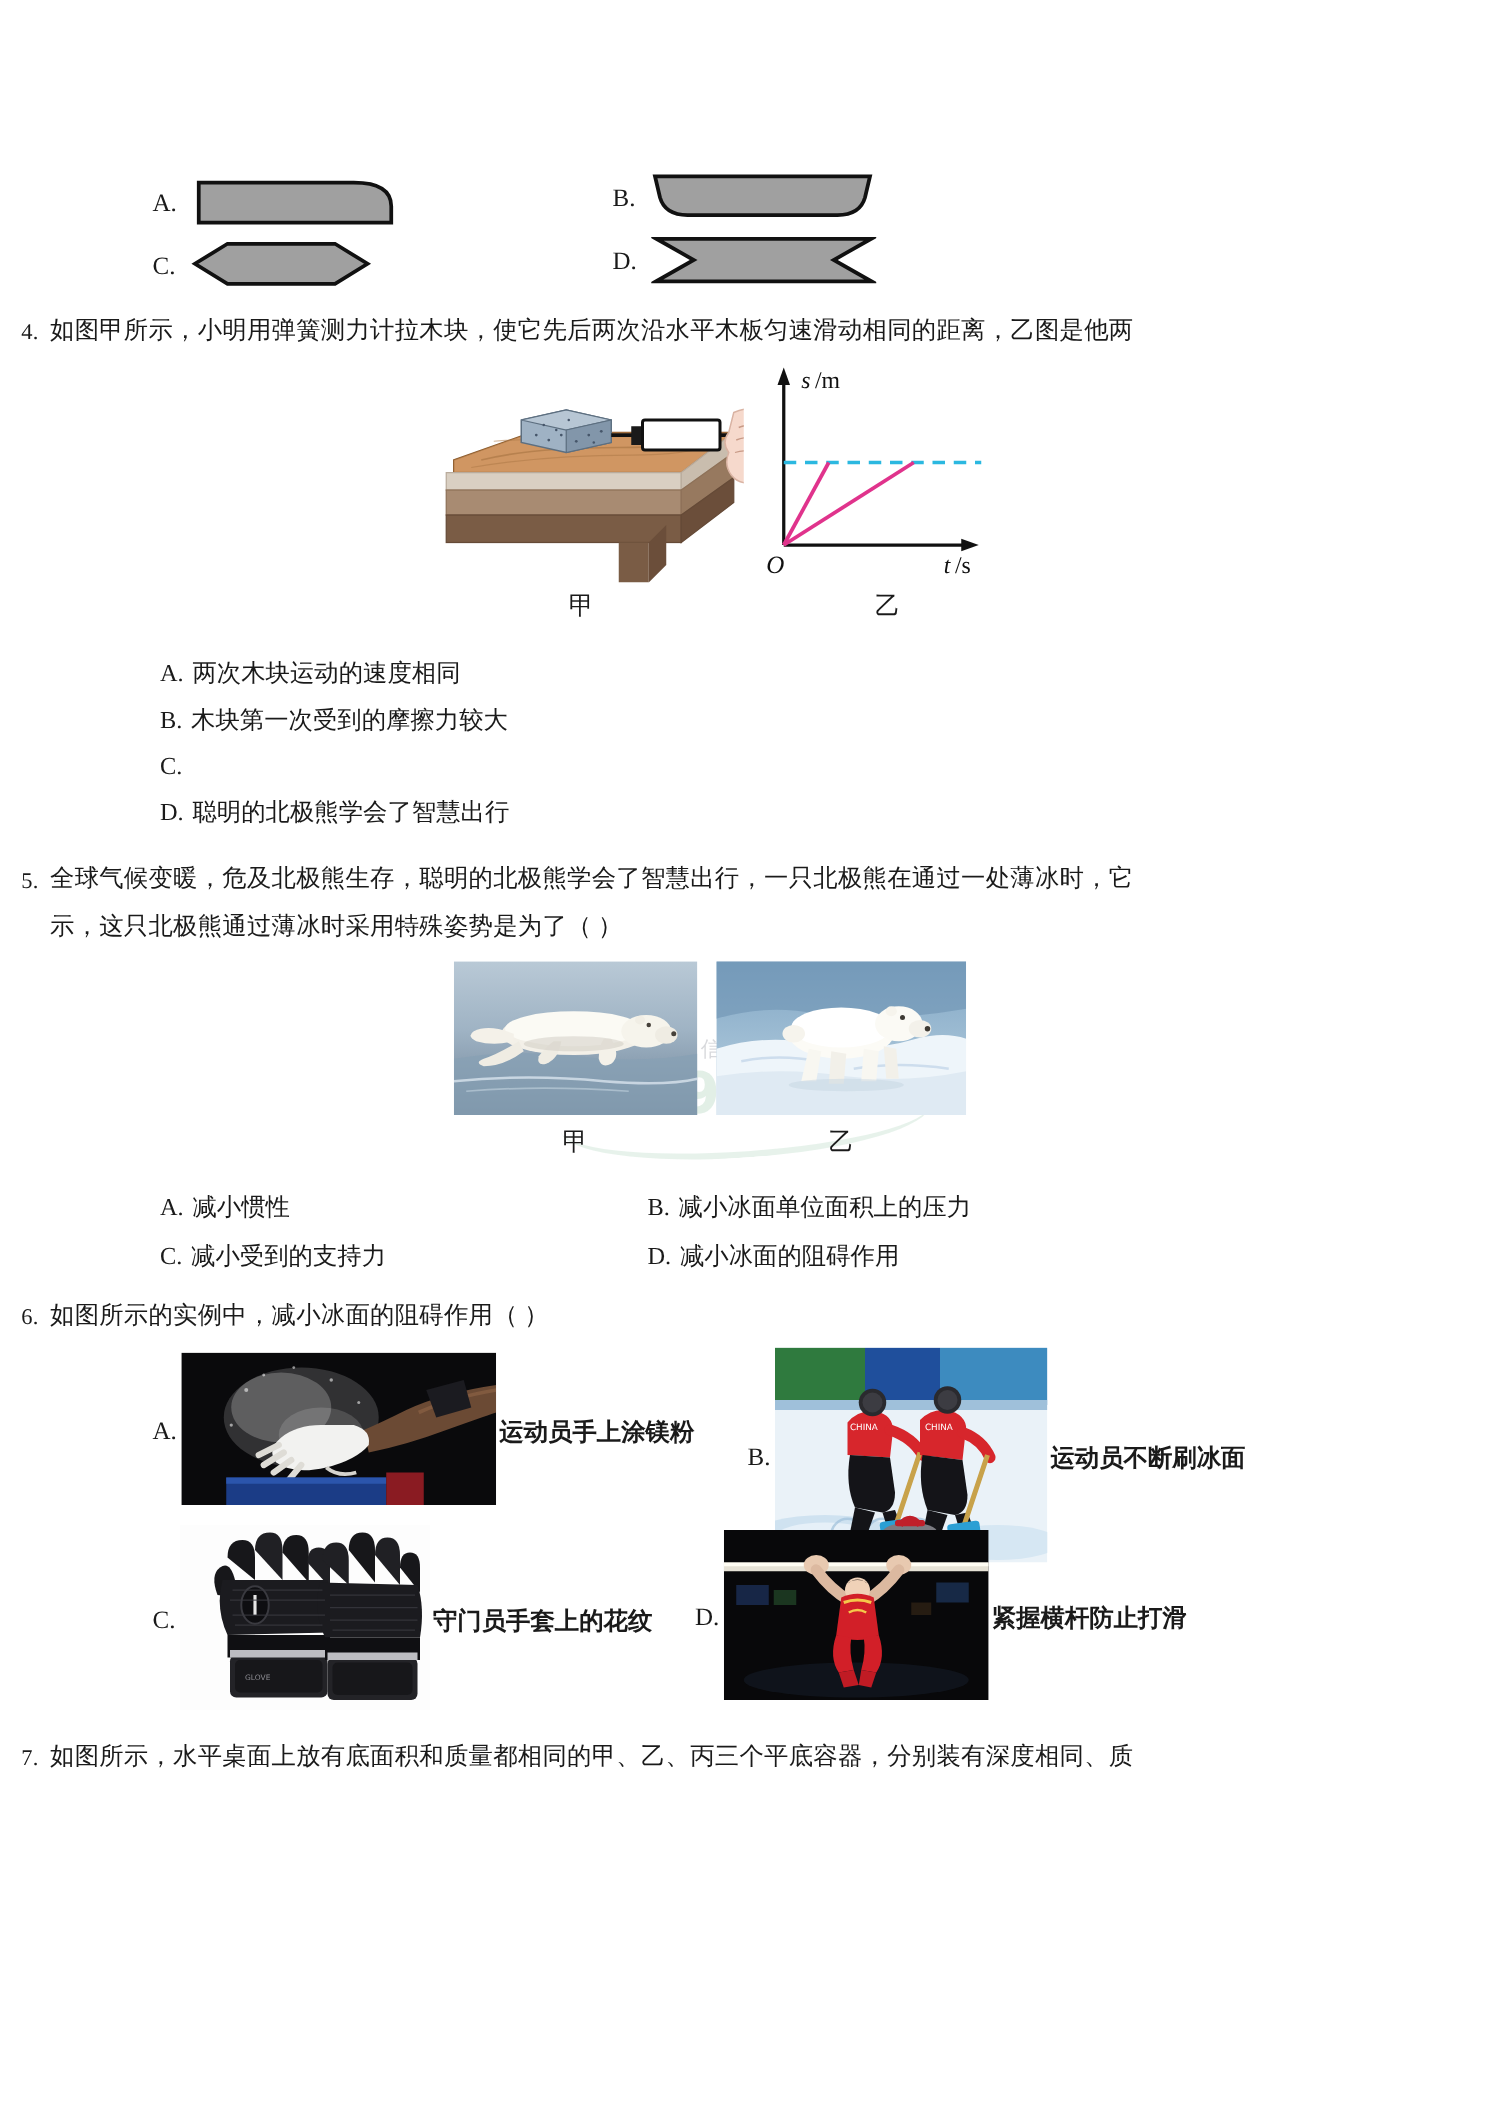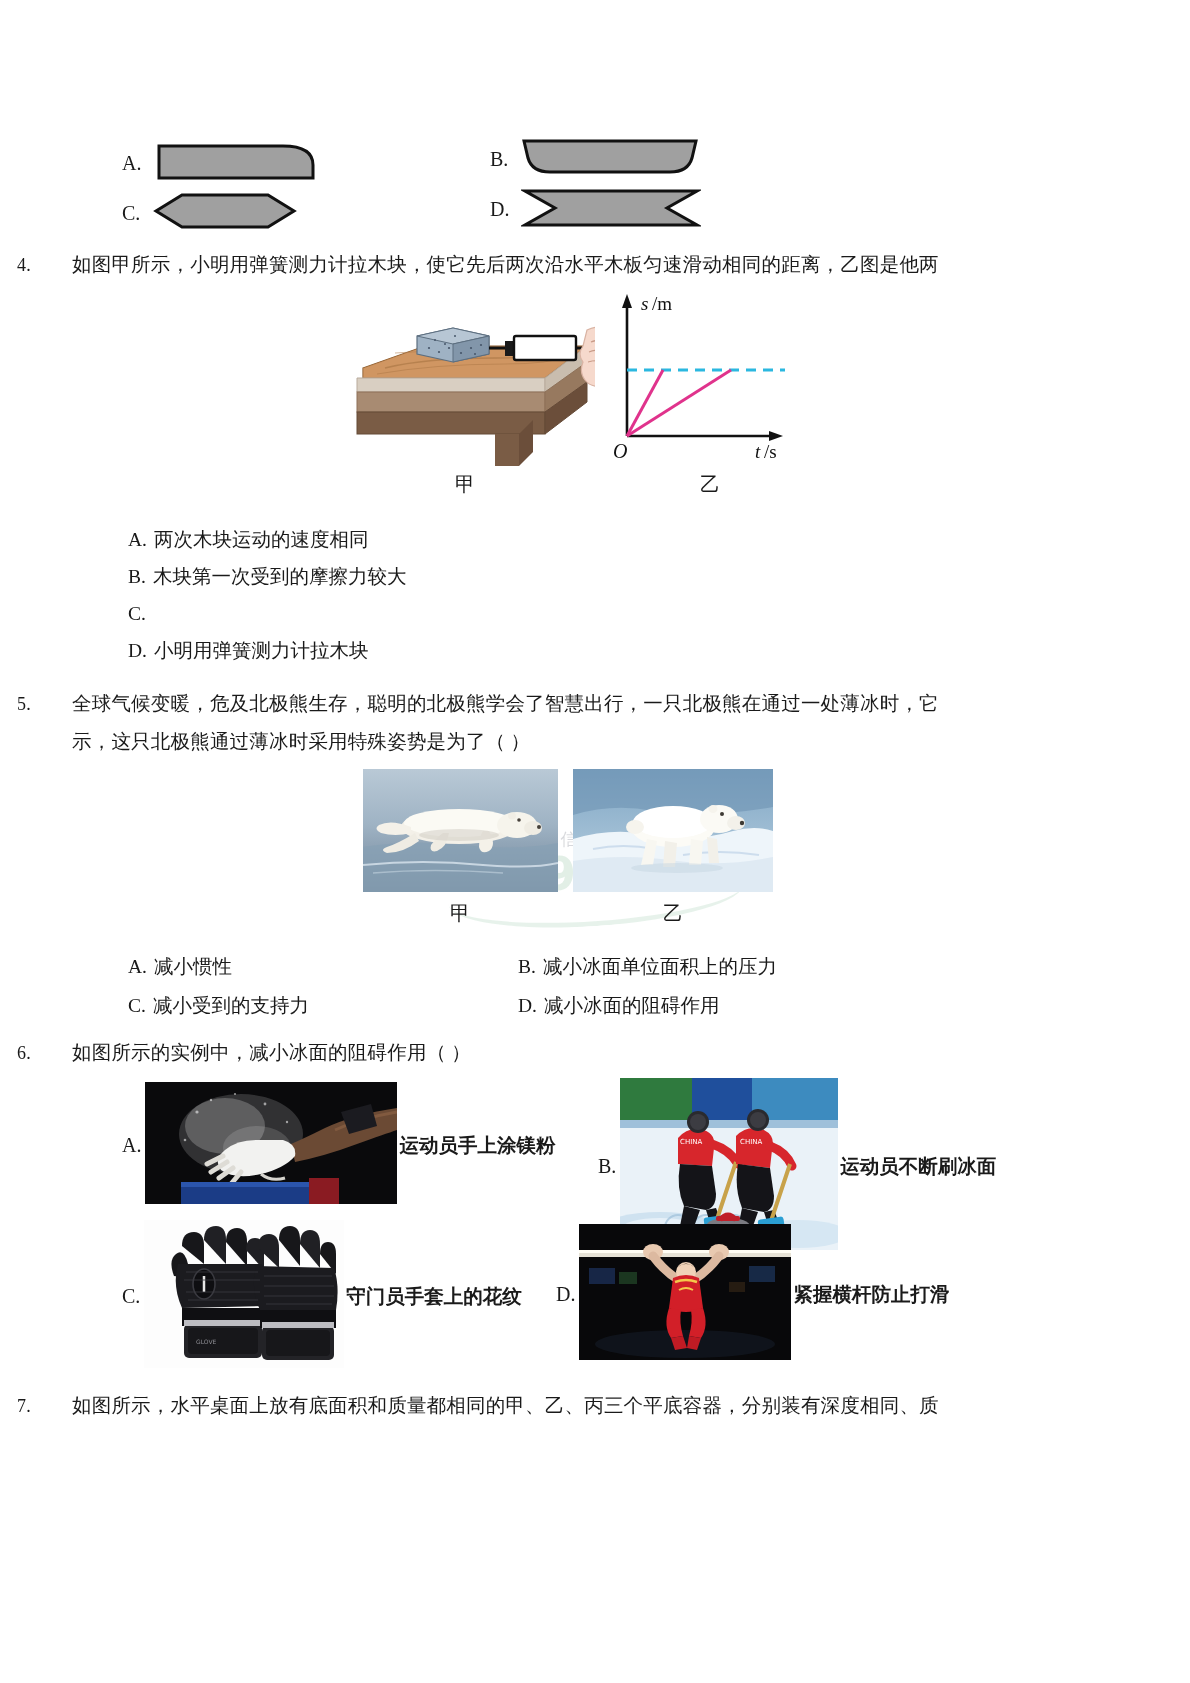--- a/index.html
+++ b/index.html
@@ -52,21 +52,21 @@
     font-size: 19.5px;
     line-height: 38px;
     letter-spacing: .2px;
   }
   .qnum-row { display: flex; align-items: flex-start; }
   .qnum {
     width: 40px; flex: 0 0 40px;
     text-align: right; padding-right: 9px;
     font-size: 18px; font-family: "Liberation Serif", serif;
   }
-  .qbody { flex: 1 1 auto; margin-left: 32px; }
+  .qbody { flex: 1 1 auto; }
   .opt-row {
     font-size: 19.5px; line-height: 37px;
     display: flex; align-items: flex-start;
   }
   .opt-label {
     font-family: "Liberation Serif", serif;
     margin-right: 7px; white-space: nowrap;
   }
 
   
@@ -257,21 +257,21 @@
       </div>
       <div class="opt-row">
         <span class="opt-label">B.</span>
         <span>木块第一次受到的摩擦力较大</span>
       </div>
       <div class="opt-row">
         <span class="opt-label">C.</span>
       </div>
       <div class="opt-row">
         <span class="opt-label">D.</span>
-        <span>小明用弹簧测力计拉木块</span>
+        <span>聪明的北极熊学会了智慧出行</span>
       </div>
     </div>
 
     <div class="qnum-row qline" style="margin-top:16px;">
       <div class="qnum">5.</div>
       <div class="qbody">
         <div>全球气候变暖，危及北极熊生存，聪明的北极熊学会了智慧出行，一只北极熊在通过一处薄冰时，它</div>
         <div>示，这只北极熊通过薄冰时采用特殊姿势是为了（      ）</div>
       </div>
     </div>

